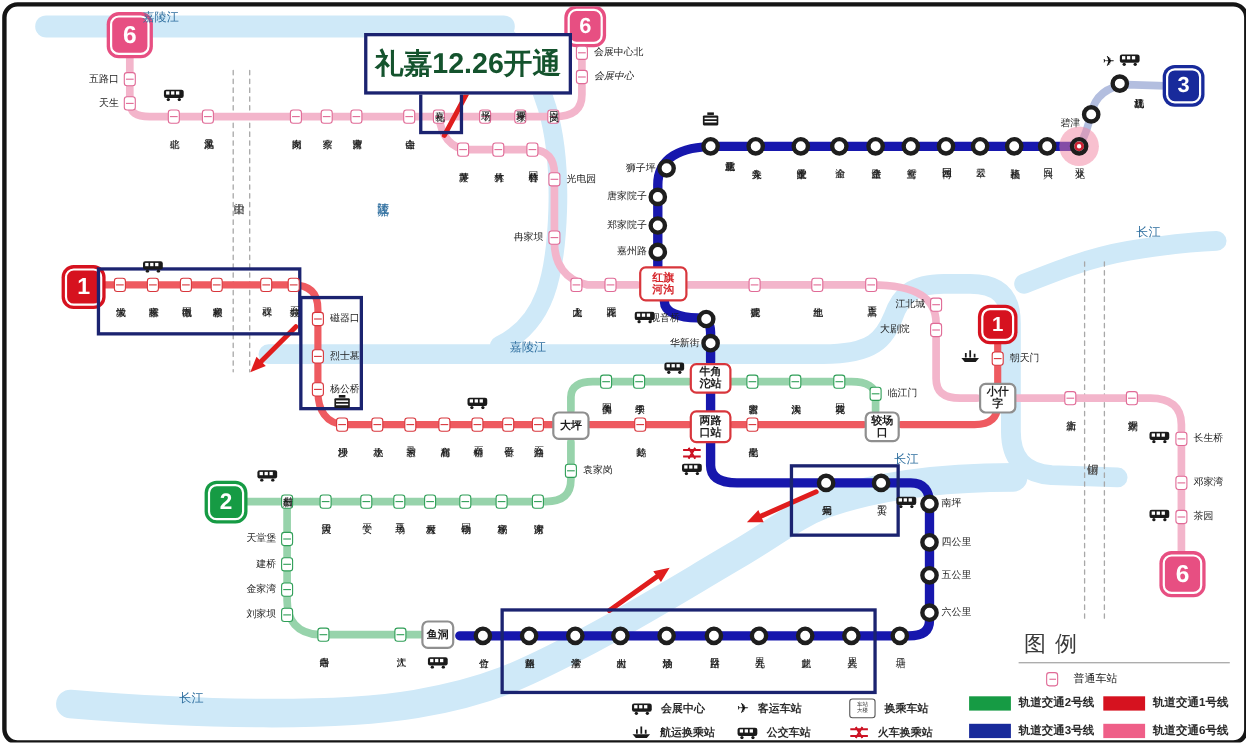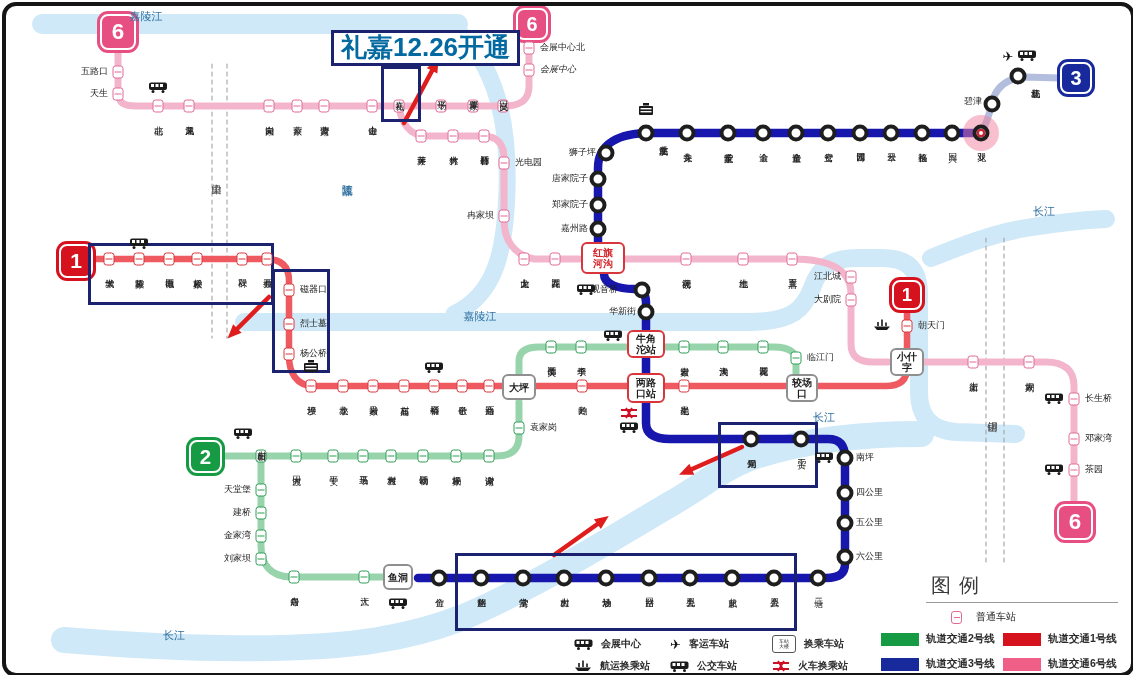--- a/index.html
+++ b/index.html
@@ -8,21 +8,21 @@
   #maplayer{position:absolute;left:0;top:0;width:1125px;height:667px;}
   .slabel{position:absolute;font-size:9px;line-height:1.08;color:#1c1c1c;white-space:nowrap;transform:translate(-50%,-50%);}
   .vert{writing-mode:vertical-rl;text-orientation:upright;letter-spacing:0;}
   .st-s{position:absolute;width:11px;height:13px;background:#fff;border-radius:3px;transform:translate(-50%,-50%);box-sizing:border-box;display:flex;align-items:center;justify-content:center;}
   .st-s i{display:block;width:7px;height:1px;}
   .st-c{position:absolute;width:17px;height:17px;background:#fff;border:4px solid #1e1e1e;border-radius:50%;transform:translate(-50%,-50%);box-sizing:border-box;}
   .halo{position:absolute;width:36px;height:36px;border-radius:50%;background:rgba(242,130,160,.5);transform:translate(-50%,-50%);}
   .ibox{position:absolute;background:#fff;border-radius:6px;transform:translate(-50%,-50%);box-sizing:border-box;display:flex;flex-direction:column;align-items:center;justify-content:center;font-weight:bold;font-size:10px;line-height:1.1;}
   .badge{position:absolute;border-radius:8px;color:#fff;font-weight:bold;display:flex;align-items:center;justify-content:center;border:2px solid #fff;box-sizing:border-box;}
   .navybox{position:absolute;border:3px solid #1b2370;box-sizing:border-box;}
-  .ann{position:absolute;border:3px solid #1b2370;background:#fff;color:#0369a1;font-weight:bold;padding:0 7px;white-space:nowrap;line-height:1.15;}
+  .ann{position:absolute;border:3px solid #1b2370;background:#fff;color:#14532d;font-weight:bold;padding:10px 7px;white-space:nowrap;line-height:1.15;}
   #ann-lijia{left:325px;top:24px;font-size:26px;}
   #ann-shada{left:42px;top:331px;font-size:27px;}
   #ann-1228{left:594px;top:467px;font-size:26px;}
   .rlabel{position:absolute;color:#2f6f9f;font-size:11px;transform:translate(-50%,-50%);white-space:nowrap;}
   .mlabel{position:absolute;color:#555;font-size:10px;transform:translate(-50%,-50%);}
   #legend{position:absolute;left:875px;top:564px;width:250px;}
   #legend .title{position:absolute;left:50px;top:2px;font-size:20px;color:#3a3a3a;letter-spacing:8px;}
   #legend .rule{position:absolute;left:45px;top:32px;width:192px;height:1px;background:#9a9a9a;}
   #legend .ord{position:absolute;left:70px;top:40px;display:flex;align-items:center;gap:14px;}
   #legend .ord .lbl{font-size:10px;color:#222;}
@@ -199,21 +199,21 @@
         <i style="background: rgb(224, 106, 150);"></i>
       </div>
       <div class="slabel vert" style="left: 786px; top: 266px; transform: translate(-50%, 0px);">五里店</div>
       <div class="st-s" style="left: 845px; top: 271px; border: 1.6px solid rgb(224, 106, 150);">
         <i style="background: rgb(224, 106, 150);"></i>
       </div>
       <div class="slabel" style="left: auto; right: 290px; top: 271px; transform: translateY(-50%);">江北城</div>
       <div class="st-s" style="left: 845px; top: 294px; border: 1.6px solid rgb(224, 106, 150);">
         <i style="background: rgb(224, 106, 150);"></i>
       </div>
-      <div class="slabel" style="left: auto; right: 290px; top: 294px; transform: translateY(-50%); margin-left: 32px;">大剧院</div>
+      <div class="slabel" style="left: auto; right: 304px; top: 294px; transform: translateY(-50%); margin-left: 32px;">大剧院</div>
       <div class="st-s" style="left: 967px; top: 356px; border: 1.6px solid rgb(224, 106, 150);">
         <i style="background: rgb(224, 106, 150);"></i>
       </div>
       <div class="slabel vert" style="left: 967px; top: 369px; transform: translate(-50%, 0px);">上新街</div>
       <div class="st-s" style="left: 1023px; top: 356px; border: 1.6px solid rgb(224, 106, 150);">
         <i style="background: rgb(224, 106, 150);"></i>
       </div>
       <div class="slabel vert" style="left: 1023px; top: 369px; transform: translate(-50%, 0px);">刘家坪</div>
       <div class="st-s" style="left: 1068px; top: 393px; border: 1.6px solid rgb(224, 106, 150);">
         <i style="background: rgb(224, 106, 150);"></i>
@@ -533,21 +533,21 @@
       <div class="st-c" style="left: 885px; top: 127px;"></div>
       <div class="slabel vert" style="left: 885px; top: 140px; transform: translate(-50%, 0px);">翠云</div>
       <div class="st-c" style="left: 916px; top: 127px;"></div>
       <div class="slabel vert" style="left: 916px; top: 140px; transform: translate(-50%, 0px);">长福路</div>
       <div class="st-c" style="left: 946px; top: 127px;"></div>
       <div class="slabel vert" style="left: 946px; top: 140px; transform: translate(-50%, 0px);">回兴</div>
       <div class="halo" style="left: 975px; top: 127px;"></div>
       <div class="st-c" style="left: 975px; top: 127px; box-shadow: rgb(204, 34, 51) 0px 0px 0px 2.5px inset;"></div>
       <div class="slabel vert" style="left: 975px; top: 140px; transform: translate(-50%, 0px);">双龙</div>
       <div class="st-c" style="left: 986px; top: 98px;"></div>
-      <div class="slabel" style="left: auto; right: 149px; top: 96px; transform: translateY(-50%);">碧津</div>
+      <div class="slabel" style="left: auto; right: 149px; top: 106px; transform: translateY(-50%);">碧津</div>
       <div class="st-c" style="left: 1012px; top: 70px;"></div>
       <div class="slabel vert" style="left: 1024px; top: 76px; transform: none;">江北机场</div>
       <div class="iconabs" style="left: 1002px; top: 50px;"><span class="icon plane">✈</span></div>
       <div class="iconabs" style="left: 1021px; top: 50px;"><span class="icon">
           <svg width="19" height="11" viewBox="0 0 19 11">
             <rect x="0.5" y="0.5" width="18" height="7.5" rx="2" fill="#1a1a1a"></rect>
             <rect x="2.5" y="2" width="3" height="3" fill="#fff"></rect>
             <rect x="7" y="2" width="3" height="3" fill="#fff"></rect>
             <rect x="11.5" y="2" width="3" height="3" fill="#fff"></rect>
             <circle cx="4.5" cy="9.5" r="1.5" fill="#1a1a1a"></circle>

